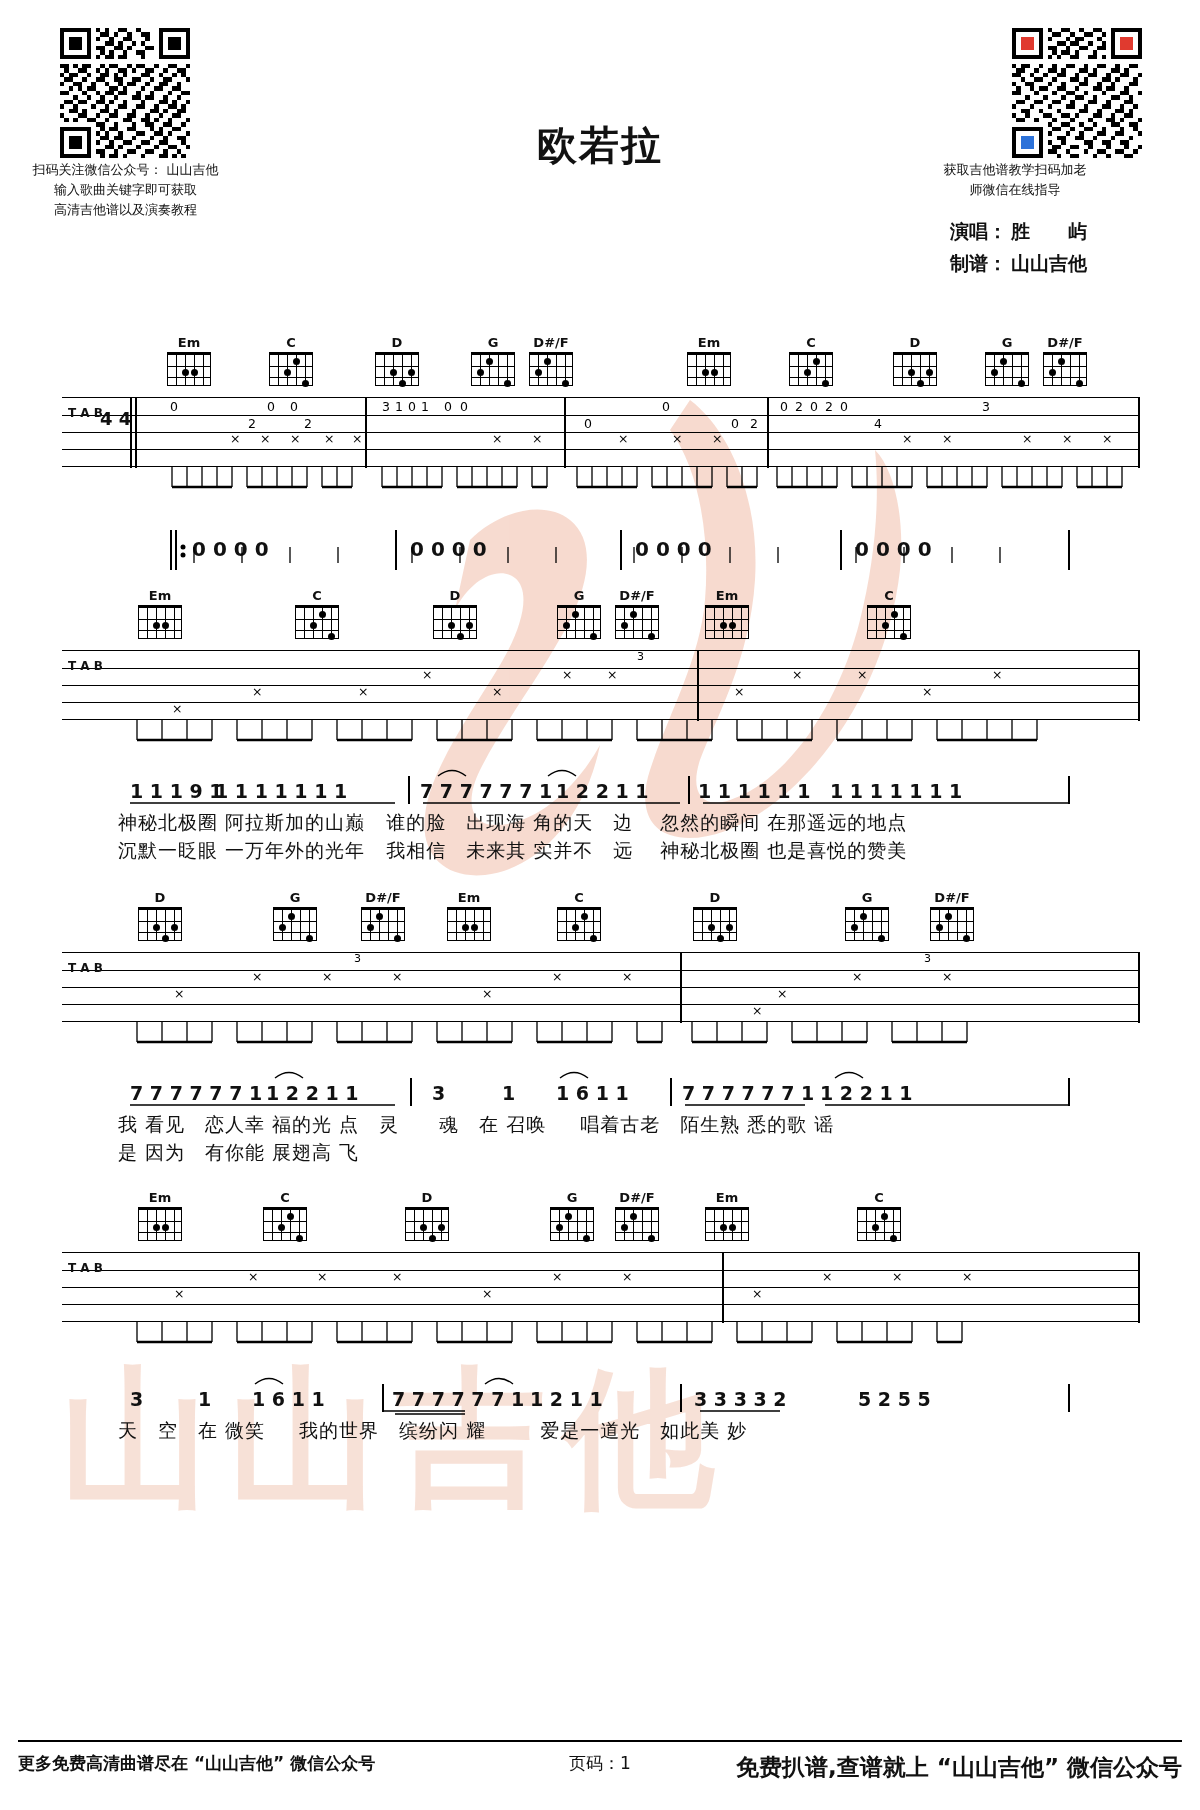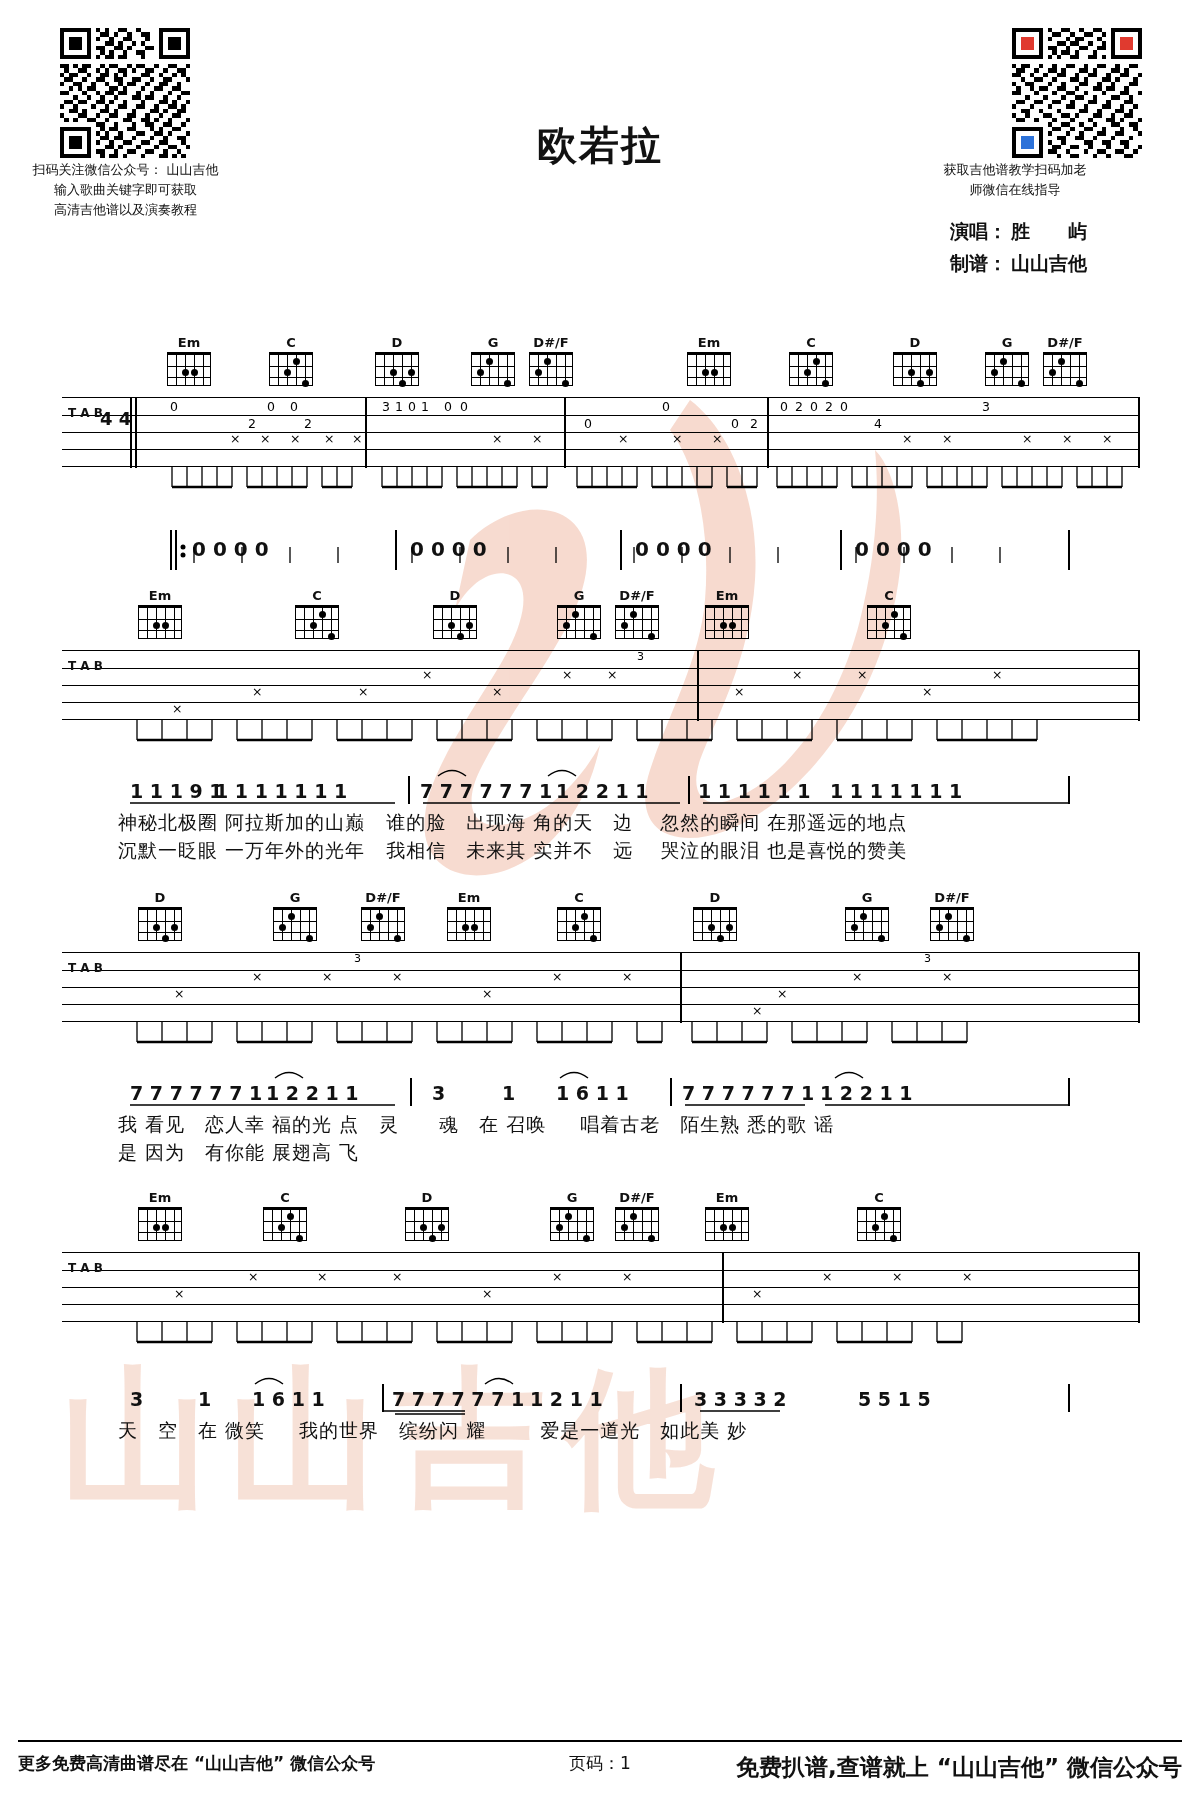--- a/index.html
+++ b/index.html
@@ -976,21 +976,21 @@
           <path d="M5,3 H270 M298,3 H555 M578,3 H945"></path>
         </g>
     </svg>
     <svg style="position:absolute;left:420px;top:-16px;width:300px;height:14px;">
       <g stroke="#000" stroke-width="1.4" fill="none">
           <path d="M18,12 q14,-11 28,0"></path>
           <path d="M128,12 q14,-11 28,0"></path>
         </g>
     </svg>
     <div class="lyricline" style="left:118px; top:30px;">神秘北极圈 阿拉斯加的山巅   谁的脸　出现海 角的天　边　 忽然的瞬间 在那遥远的地点</div>
-    <div class="lyricline" style="left:118px; top:58px;">沉默一眨眼 一万年外的光年   我相信　未来其 实并不　远　 哭泣的眼泪 也是喜悦的赞美</div>
+    <div class="lyricline" style="left:118px; top:58px;">沉默一眨眼 一万年外的光年   我相信　未来其 实并不　远　 神秘北极圈 也是喜悦的赞美</div>
   </div>
 
   <div class="system" style="top:890px;">
     <div class="chord" style="left:133px; top:0;">
       <div class="name">D</div>
       <div class="grid">
         <div class="v" style="left:8px"></div>
           <div class="v" style="left:17px"></div>
           <div class="v" style="left:26px"></div>
           <div class="v" style="left:35px"></div>
@@ -1294,21 +1294,21 @@
 
   <div class="system" style="top:1388px;">
     <div class="numline" style="left:130px; top:0;">3</div>
     <div class="numline" style="left:198px; top:0;">1</div>
     <div class="numline" style="left:252px; top:0;">1 6 1 1</div>
     <div class="vbar" style="left:382px; top:-4px; height:28px;"></div>
     <div class="numline" style="left:392px; top:0;">7 7 7 7 7 7 1</div>
     <div class="numline" style="left:530px; top:0;">1 2 1 1</div>
     <div class="vbar" style="left:680px; top:-4px; height:28px;"></div>
     <div class="numline" style="left:694px; top:0;">3 3 3 3 2</div>
-    <div class="numline" style="left:858px; top:0;">5 5 1 5</div>
+    <div class="numline" style="left:858px; top:0;">5 2 5 5</div>
     <div class="vbar" style="left:1068px; top:-4px; height:28px;"></div>
     <svg style="position:absolute;left:125px;top:20px;width:950px;height:10px;">
       <g stroke="#000" stroke-width="1.5">
           <path d="M258,3 H340 M270,6 H340 M575,3 H655"></path>
         </g>
     </svg>
     <svg style="position:absolute;left:125px;top:-16px;width:950px;height:14px;">
       <g stroke="#000" stroke-width="1.4" fill="none">
           <path d="M130,12 q14,-11 28,0"></path>
           <path d="M360,12 q14,-11 28,0"></path>

